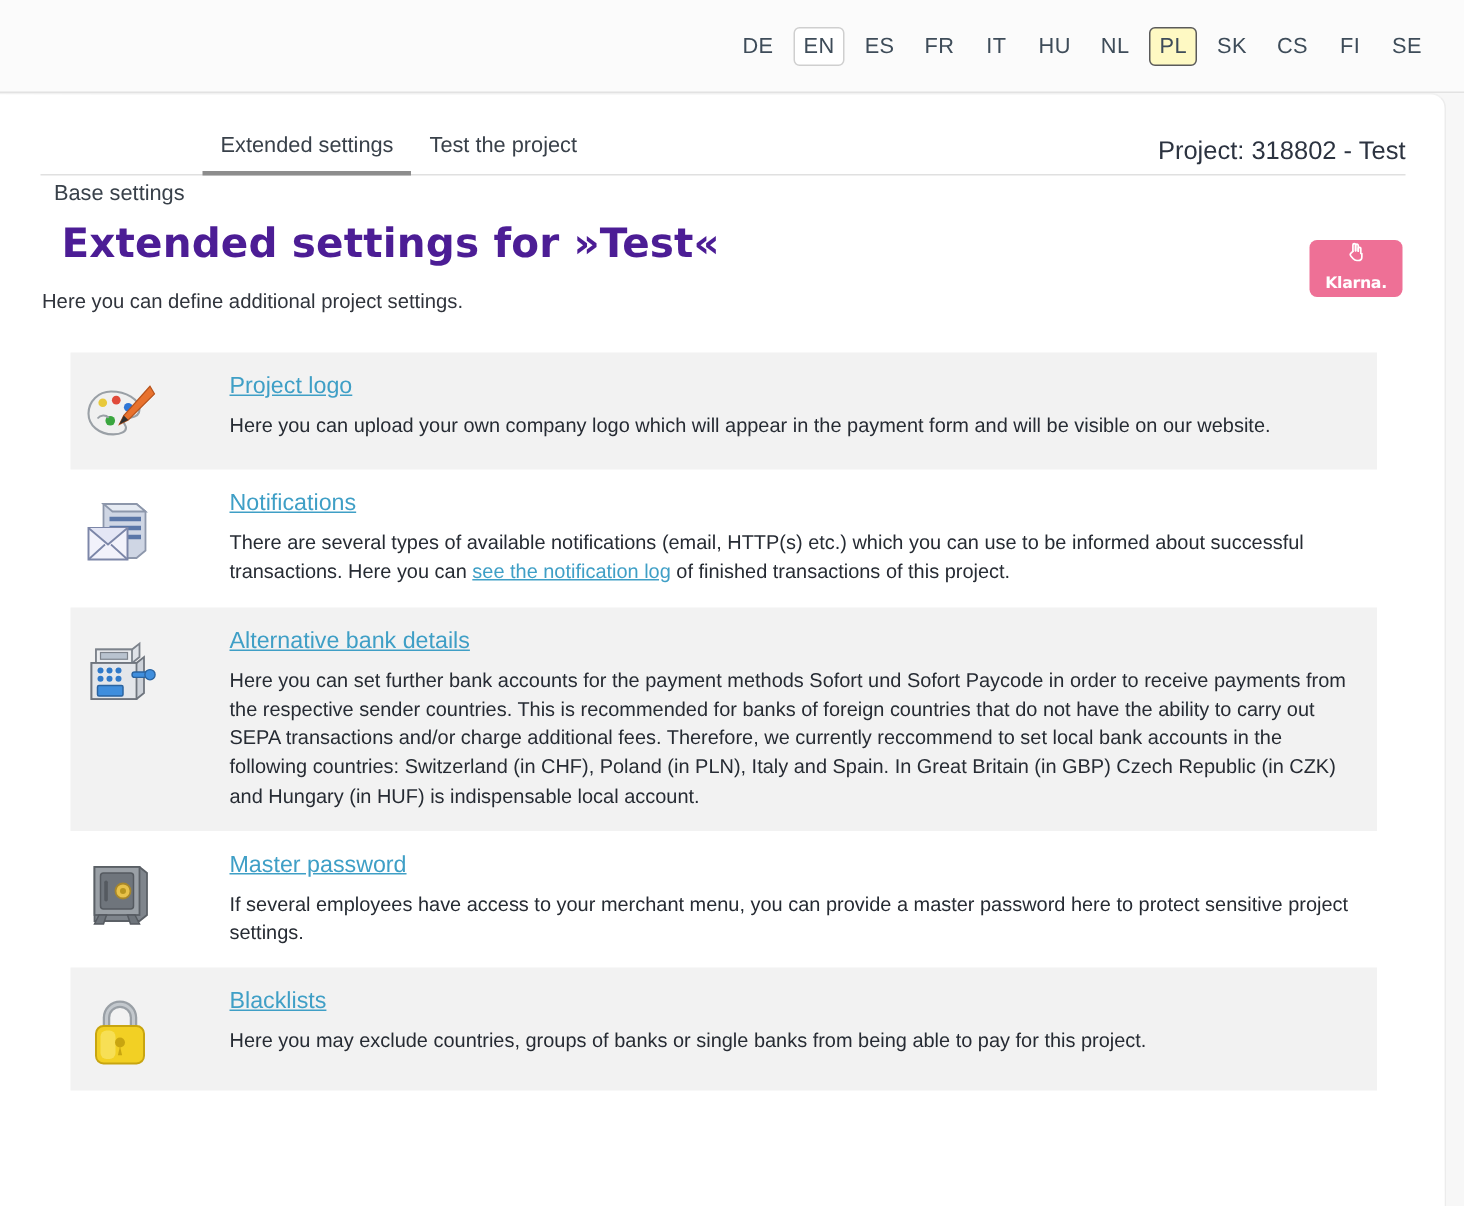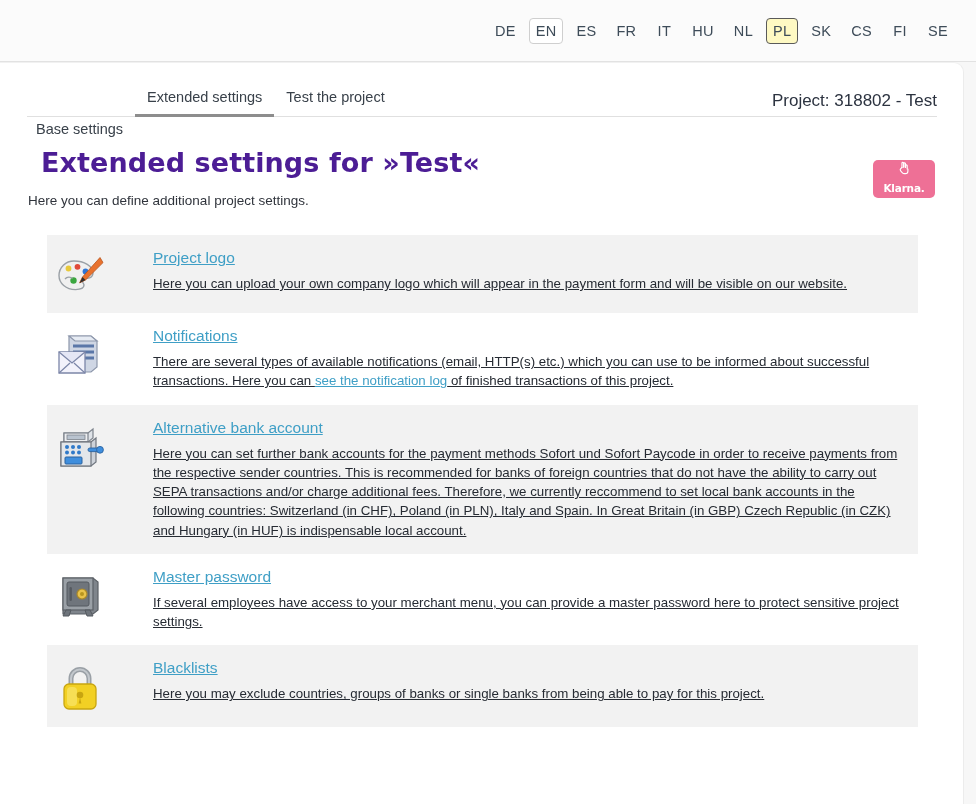--- a/index.html
+++ b/index.html
@@ -124,21 +124,21 @@
     padding-top: 6px;
   }
   .sec-body { padding-right: 14px; flex: 1; margin-left: 40px; }
   .sec-title {
     font-size: 15.5px; color: #3f9fc6;
     text-decoration: underline;
     cursor: pointer; display: inline-block;
     margin-bottom: 7px;
   }
   .sec-desc {
-    font-size: 13.3px; color: #262b33; line-height: 1.45; text-decoration: underline;
+    font-size: 13.3px; color: #262b33; line-height: 1.45;
   }
   .sec-desc a { color: #3f9fc6; text-decoration: underline; cursor: pointer; }
 </style>
 </head>
 <body>
 
 <div id="topbar">
   <div id="lang-list">
       <span class="lang">DE</span>
       <span class="lang sel-light">EN</span>
@@ -236,21 +236,21 @@
           <circle cx="12" cy="27.5" r="2"></circle>
               <circle cx="18" cy="27.5" r="2"></circle>
               <circle cx="24" cy="27.5" r="2"></circle>
         </g>
         <rect x="10" y="32" width="17" height="7" rx="1" fill="#3f8edd" stroke="#2a63a0" stroke-width="1"></rect>
         <rect x="33" y="23" width="12" height="3.6" rx="1.8" fill="#3f8edd" stroke="#2a63a0" stroke-width=".9"></rect>
         <circle cx="45" cy="24.8" r="3.4" fill="#3f8edd" stroke="#2a63a0" stroke-width=".9"></circle>
       </svg>
         </div>
         <div class="sec-body">
-          <div><span class="sec-title">Alternative bank account</span></div>
+          <div><span class="sec-title">Alternative bank details</span></div>
           <div class="sec-desc"><span>Here you can set further bank accounts for the payment methods Sofort und Sofort Paycode in order to receive payments from the respective sender countries. This is recommended for banks of foreign countries that do not have the ability to carry out SEPA transactions and/or charge additional fees. Therefore, we currently reccommend to set local bank accounts in the following countries: Switzerland (in CHF), Poland (in PLN), Italy and Spain. In Great Britain (in GBP) Czech Republic (in CZK) and Hungary (in HUF) is indispensable local account.</span></div>
         </div>
       </div>
       <div class="section">
         <div class="sec-icon">
           <svg width="46" height="46" viewBox="0 0 46 46">
         <path d="M6 4h30l5 4v28l-5 4H6z" fill="#7f858c" stroke="#5b6066" stroke-width="1.2"></path>
         <rect x="6" y="4" width="30" height="32" fill="#9aa0a6" stroke="#5b6066" stroke-width="1.2"></rect>
         <rect x="10" y="8" width="22" height="24" rx="2" fill="#6f757c" stroke="#555a60" stroke-width="1"></rect>
         <circle cx="25" cy="20" r="5" fill="#e8c24a" stroke="#a8872a" stroke-width="1.2"></circle>

